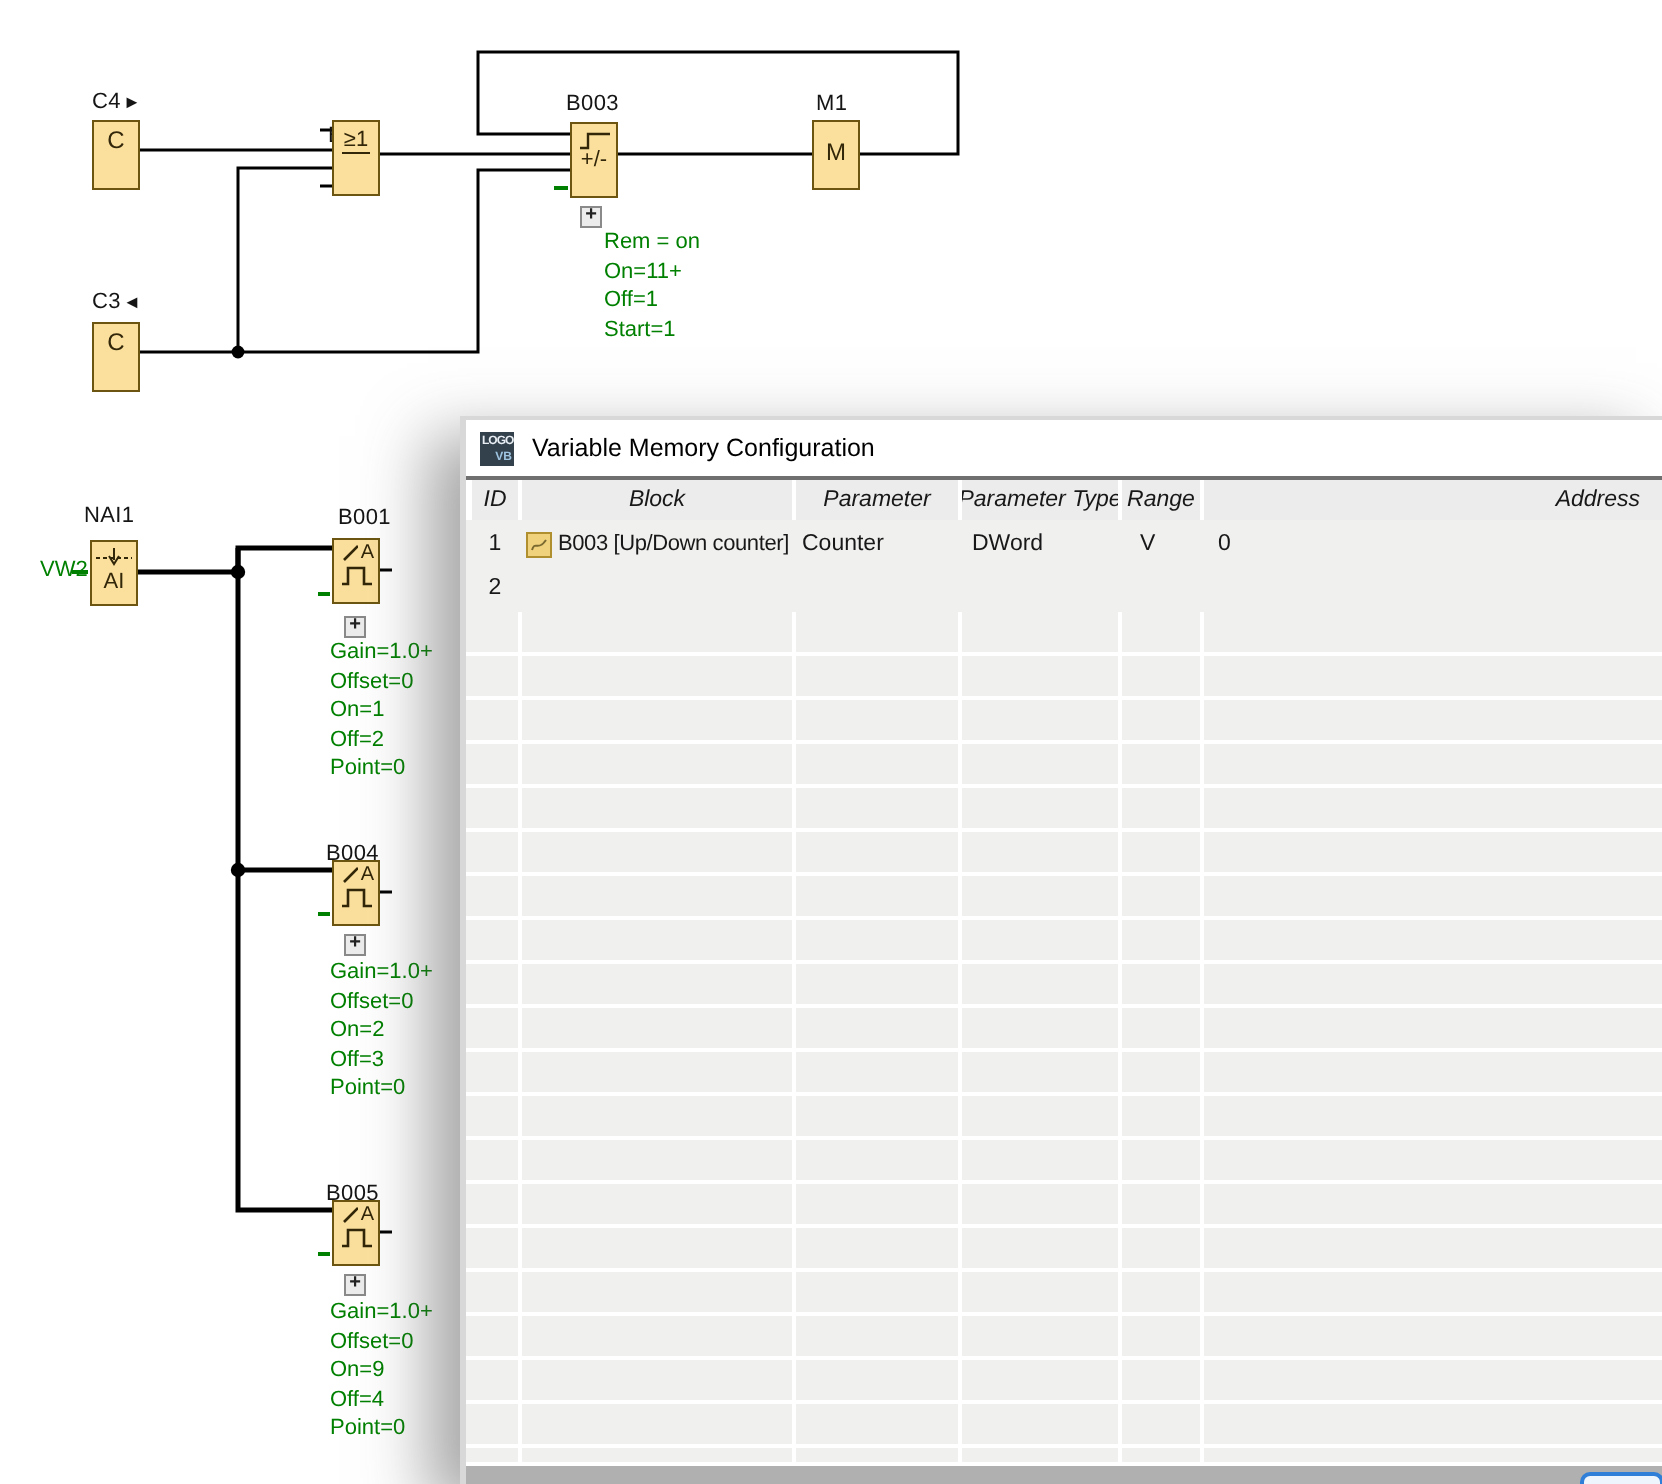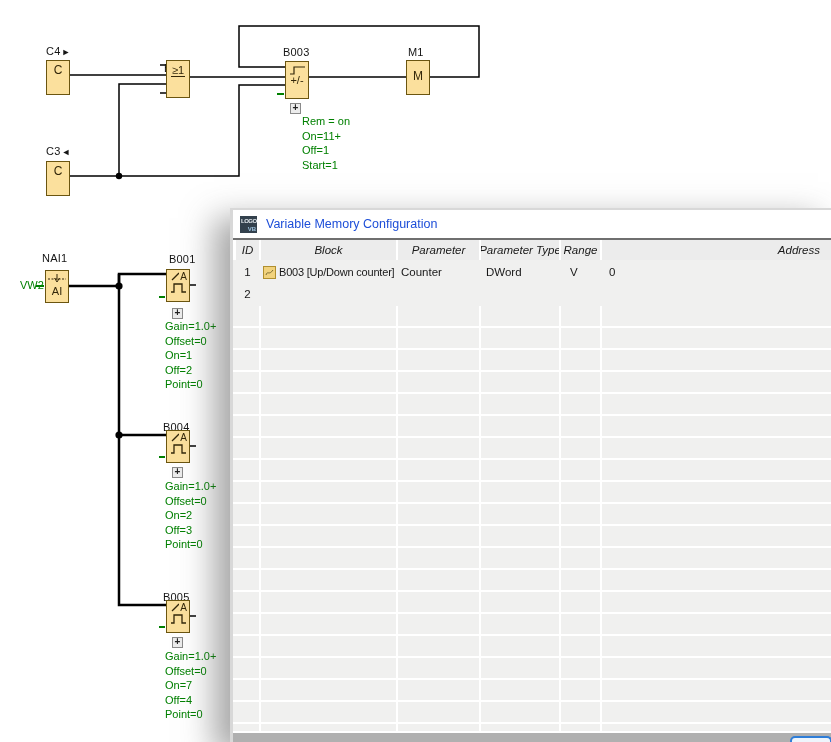--- a/index.html
+++ b/index.html
@@ -28,21 +28,21 @@
   
   .dialog{position:absolute;left:230px;top:208px;width:604px;height:536px;background:#f0f0ef;
           border-left:3px solid #d8d8d8;border-top:2px solid #d8d8d8;box-sizing:border-box;
           box-shadow:-16px 10px 30px rgba(80,80,80,.5);}
   .titlebar{height:28px;background:#ffffff;display:flex;align-items:center;padding-left:7px;}
   .appicon{position:relative;width:17px;height:17px;background:#33414d;flex:0 0 17px;}
   .appicon .lg{position:absolute;left:1px;top:2px;font-size:6px;line-height:6px;color:#e8eef3;
                font-weight:bold;letter-spacing:-0.5px;}
   .appicon .vb{position:absolute;right:1px;bottom:1px;font-size:6px;line-height:6px;color:#9fc4e0;
                font-weight:bold;}
-  .title{margin-left:9px;font-size:12.5px;color:#1d4ed8;}
+  .title{margin-left:9px;font-size:12.5px;color:#000000;}
   .tsep{height:2px;background:#6f6f6f;}
   .trow{display:flex;gap:2px;padding-left:3px;height:20px;margin-bottom:2px;background:transparent;}
   .thead{background:#ffffff;}
   .thead .trow{margin-bottom:2px;}
   .cell{background:#ececec;font-size:11.5px;color:#181818;display:flex;align-items:center;
         overflow:hidden;white-space:nowrap;box-sizing:border-box;}
   .body .cell{background:#f0f0ef;font-size:11.5px;}
   .c-id{width:23px;justify-content:center;}
   .c-block{width:135px;}
   .c-param{width:81px;text-align:right;}
@@ -202,21 +202,21 @@
   <div class="gparams" style="left:165px;top:479px">
     <div>Gain=1.0+</div>
       <div>Offset=0</div>
     <div>On=2</div>
       <div>Off=3</div>
     <div>Point=0</div>
   </div>
   <div class="gparams" style="left:165px;top:649px">
     <div>Gain=1.0+</div>
       <div>Offset=0</div>
-    <div>On=7</div>
+    <div>On=9</div>
       <div>Off=4</div>
     <div>Point=0</div>
   </div>
 
   <div class="dialog">
     <div class="titlebar">
       <div class="appicon">
           <span class="lg">LOGO</span>
           <span class="vb">VB</span>
         </div>

